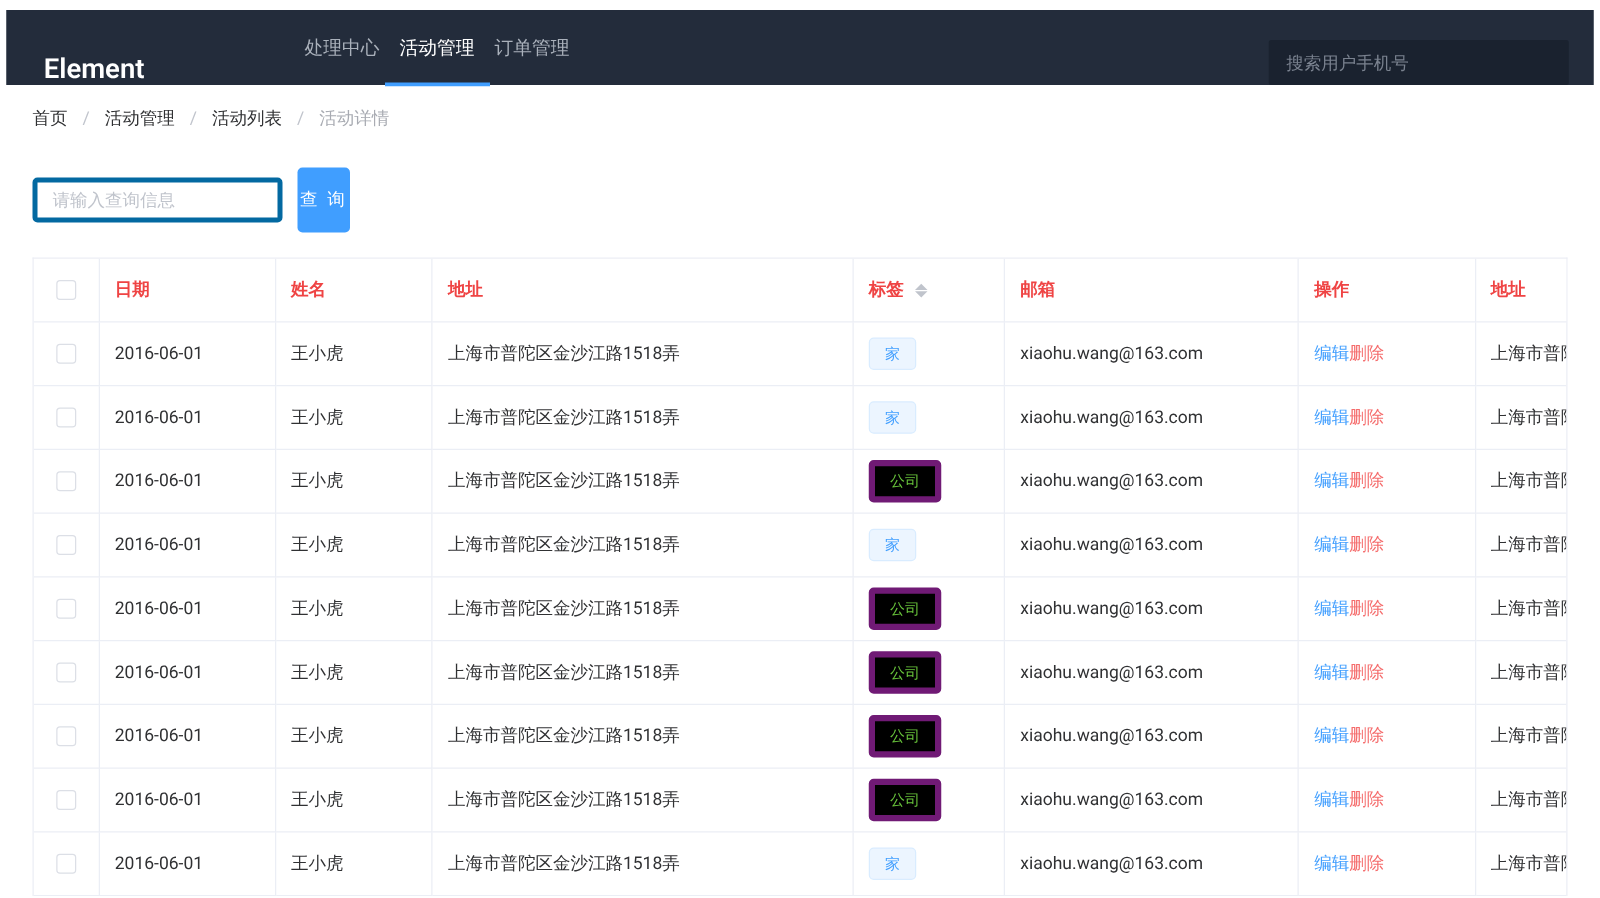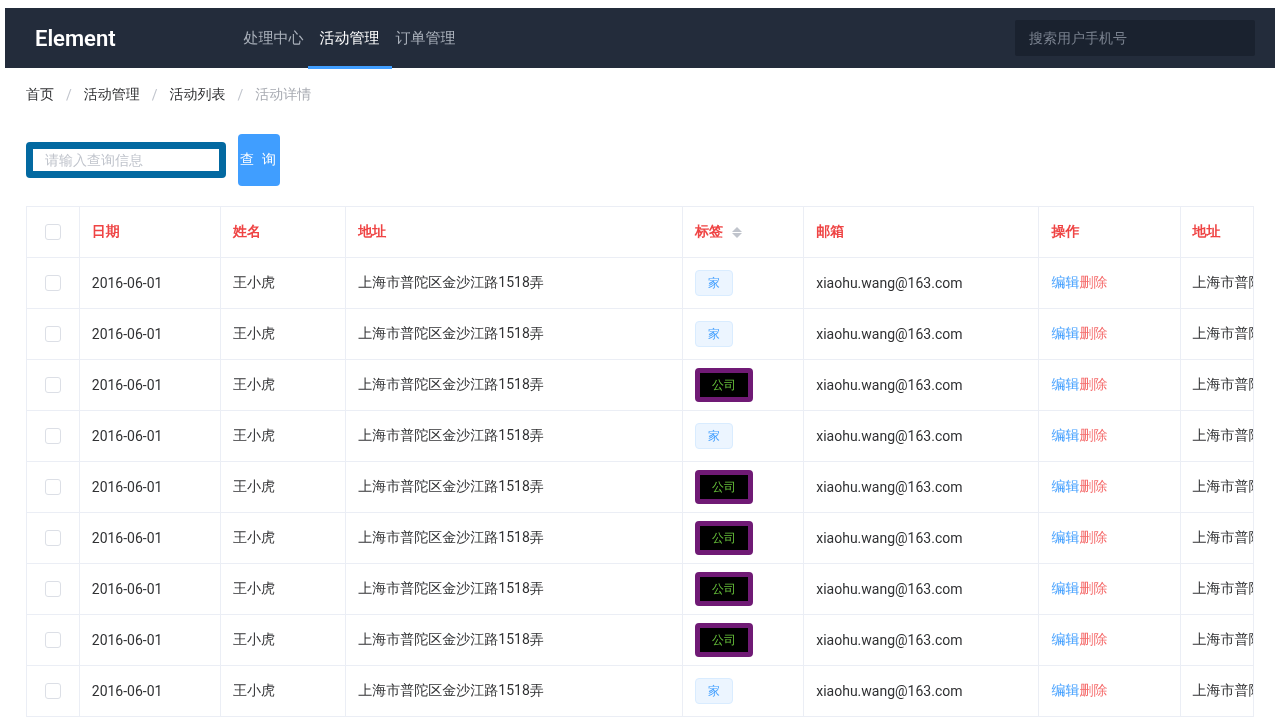--- a/index.html
+++ b/index.html
@@ -1,34 +1,34 @@
 <!DOCTYPE html>
 <html><head>
   <meta charset="utf-8">
   <style>
     * { box-sizing: border-box; margin: 0; padding: 0; }
     body { font-family: -apple-system, BlinkMacSystemFont, "Segoe UI", Roboto, "Helvetica Neue", Arial, sans-serif; font-size: 14px; color: #303133; background: #fff; }
     
-    .topbar { background: #232c3b; height: 60px; display: flex; align-items: center; padding: 0 20px 0 30px; margin: 8px 5px 0; }
+    .topbar { background: #232c3b; height: 60px; display: flex; align-items: flex-end; padding: 0 20px 0 30px; margin: 8px 5px 0; }
     .brand { color: #fff; font-size: 22px; font-weight: 600; margin-right: 120px; }
     .nav { display: flex; height: 60px; align-items: stretch; }
     .nav-item { color: #aab1bb; display: flex; align-items: center; font-size: 15px; cursor: pointer; position: relative; padding: 0 8px; }
     .nav-item.active { color: #fff; }
     .nav-item.active::after { content: ''; position: absolute; bottom: -1px; left: -4px; right: -4px; height: 3px; background: #409eff; }
     .spacer { flex: 1; }
     .search-box { background: #1a222f; border: none; color: #aab1bb; padding: 10px 14px; width: 240px; font-size: 14px; border-radius: 2px; outline: none; }
     .search-box::placeholder { color: #7a828f; }
 
     .breadcrumb { display: flex; align-items: center; gap: 12px; padding: 18px 26px; font-size: 14px; }
     .breadcrumb span { color: #303133; cursor: pointer; }
     .breadcrumb span.current { color: #a8abb2; cursor: default; }
     .breadcrumb .sep { color: #c0c4cc; cursor: default; }
 
     .toolbar { display: flex; gap: 12px; padding: 12px 26px 20px; align-items: center; }
-    .query-input { width: 200px; height: 36px; border: 7px solid #0369a1; border-radius: 4px; padding: 0 12px; font-size: 14px; color: #606266; outline: none; }
+    .query-input { width: 200px; height: 36px; border: 4px solid #0369a1; border-radius: 4px; padding: 0 12px; font-size: 14px; color: #606266; outline: none; }
     .query-input::placeholder { color: #c0c4cc; }
     .btn-primary { background: #409eff; color: #fff; border: none; height: 52px; padding: 0 2px; border-radius: 4px; font-size: 14px; cursor: pointer; letter-spacing: 2px; }
 
     .table-wrap { margin: 0 26px; border: 1px solid #ebeef5; border-bottom: none; overflow-x: hidden; }
     table { border-collapse: collapse; width: 100%; min-width: 1300px; }
     th, td { text-align: left; padding: 0 12px; border-bottom: 1px solid #ebeef5; border-right: 1px solid #ebeef5; }
     th { height: 50px; background: #fff; color: #ef4444; font-weight: 600; font-size: 14px; }
     td { height: 51px; color: #303133; font-size: 14px; }
     .col-check { width: 50px; text-align: center; }
     .col-date { width: 135px; }

